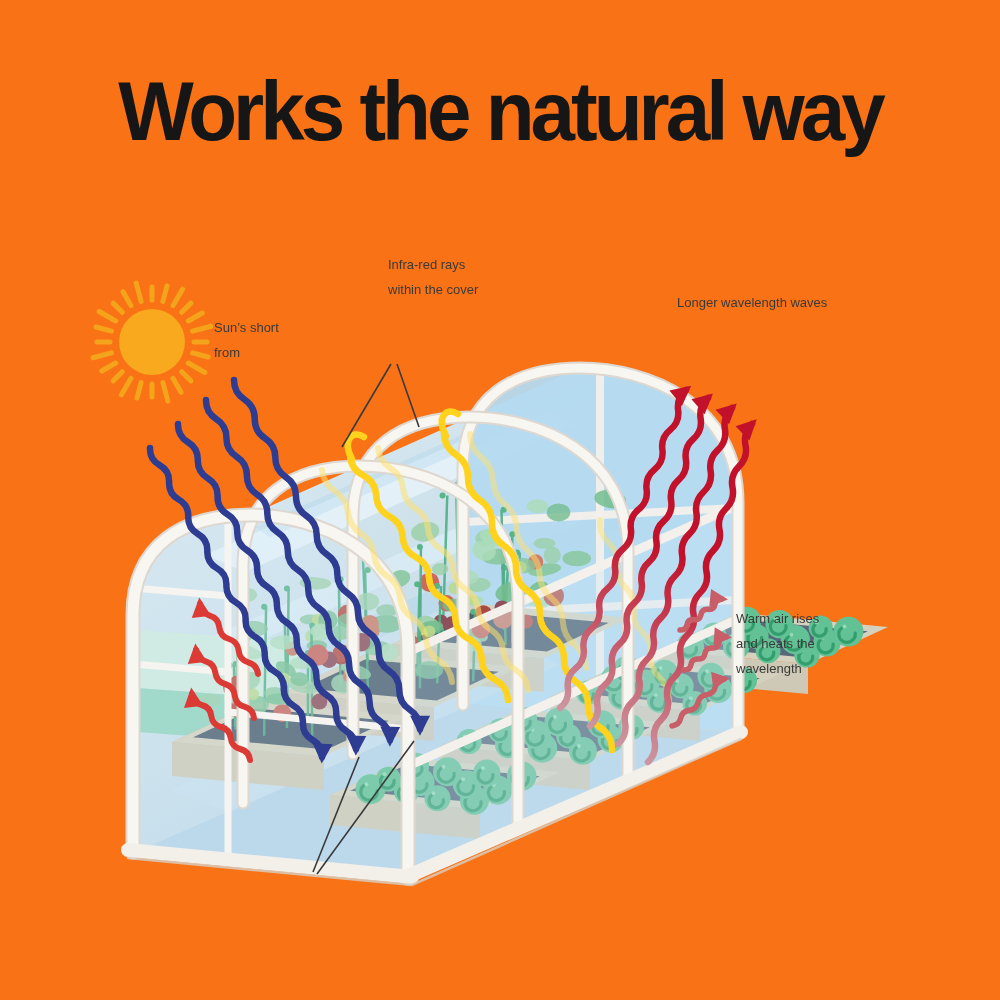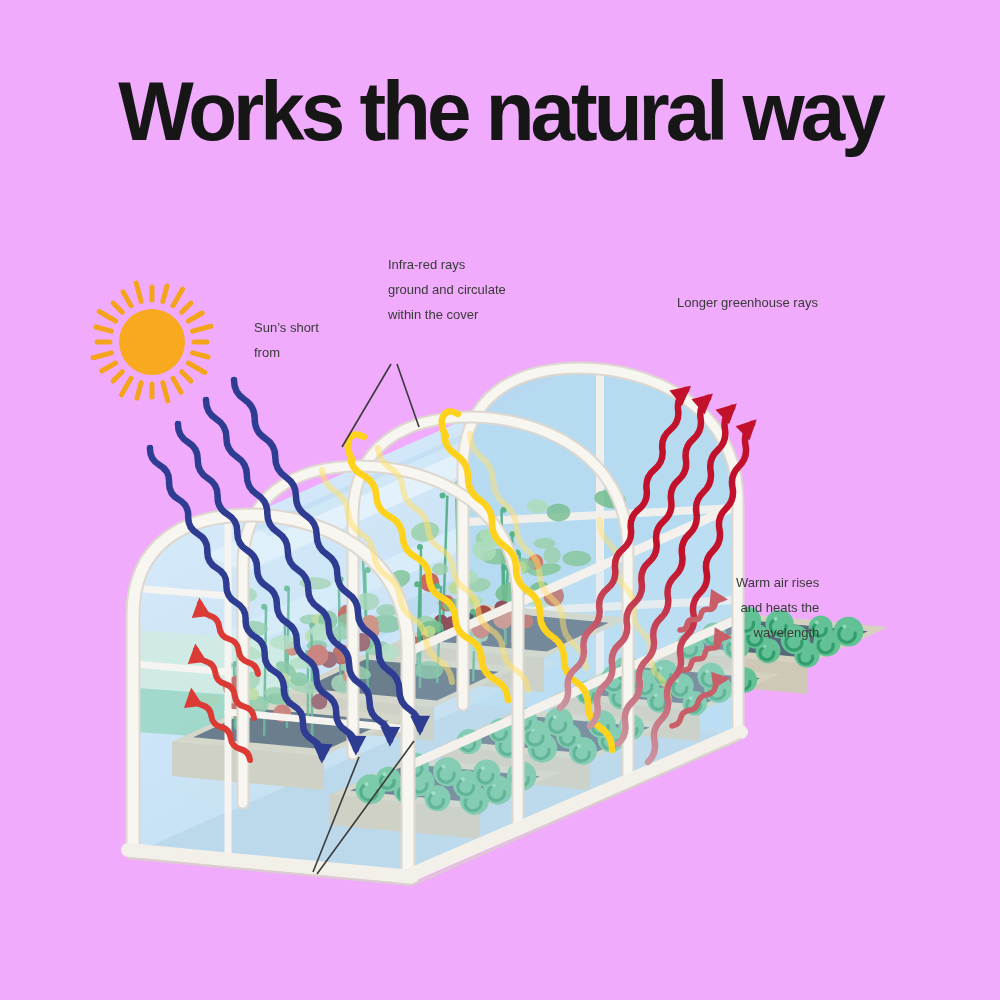--- a/index.html
+++ b/index.html
@@ -1,16 +1,16 @@
 <!DOCTYPE html>
 <html style="--c-title: #161616; --c-text: #3A3A38; --c-sun: #F8A91D; --c-sun-rays: #F4A41B; --c-short-wave-blue: #2E3C92; --c-infrared-yellow: #FFD21E; --c-infrared-yellow-faint: #FFE06B; --c-released-red: #C2122B; --c-warm-air-red: #C75E68; --c-interior-red: #DC3A35;"><head>
 <meta charset="utf-8">
 <style>
   html,body{margin:0;padding:0;background:#ffffff;}
-  .stage{position:relative;width:1000px;height:1000px;background:#f0abfc;overflow:hidden;
+  .stage{position:relative;width:1000px;height:1000px;background:#f97316;overflow:hidden;
          font-family:"Liberation Sans", sans-serif;}
   .title{position:absolute;top:66px;left:0;right:0;text-align:center;
          font-size:80px;font-weight:bold;letter-spacing:-4px;color:var(--c-title,#161616);
          transform:scaleY(1.04);white-space:nowrap;}
   .diagram-svg{position:absolute;left:0;top:0;width:1000px;height:1000px;}
   .note{position:absolute;color:var(--c-text,#3a3a38);font-size:13px;line-height:25px;}
   .note div{white-space:nowrap;}
   .grStopA{stop-color:#CB96A0;}
   .grStopB{stop-color:var(--c-released-red,#C2122B);}
   .wave{fill:none;stroke-linecap:round;stroke-linejoin:round;}
@@ -498,36 +498,35 @@
     </g>
 
     <g stroke="#3A3A3A" stroke-width="1.6">
       <line x1="391" y1="364" x2="342" y2="447"></line>
       <line x1="397" y1="364" x2="419" y2="427"></line>
       <line x1="313" y1="872" x2="359" y2="757"></line>
       <line x1="317" y1="874" x2="414" y2="741"></line>
     </g>
   </svg>
 
-  <div class="note" style="left:214px;top:315px;margin-left:40px;">
+  <div class="note" style="left:214px;top:315px;">
     <div>Sun’s short</div>
     <div>from</div>
   </div>
 
   <div class="note" style="left:388px;top:252px;">
     <div>Infra-red rays</div>
-    <div>ground and circulate</div>
     <div>within the cover</div>
   </div>
 
   <div class="note" style="left:677px;top:290px;">
-    <div>Longer greenhouse rays</div>
+    <div>Longer wavelength waves</div>
   </div>
 
-  <div class="note" style="left:736px;top:570px;text-align:right;">
+  <div class="note" style="left:736px;top:606px;">
     <div>Warm air rises</div>
     <div>and heats the</div>
     <div>wavelength</div>
   </div>
 
   <div class="note" style="left:98px;top:840px;">
   </div>
 </div>
 
 </body></html>

